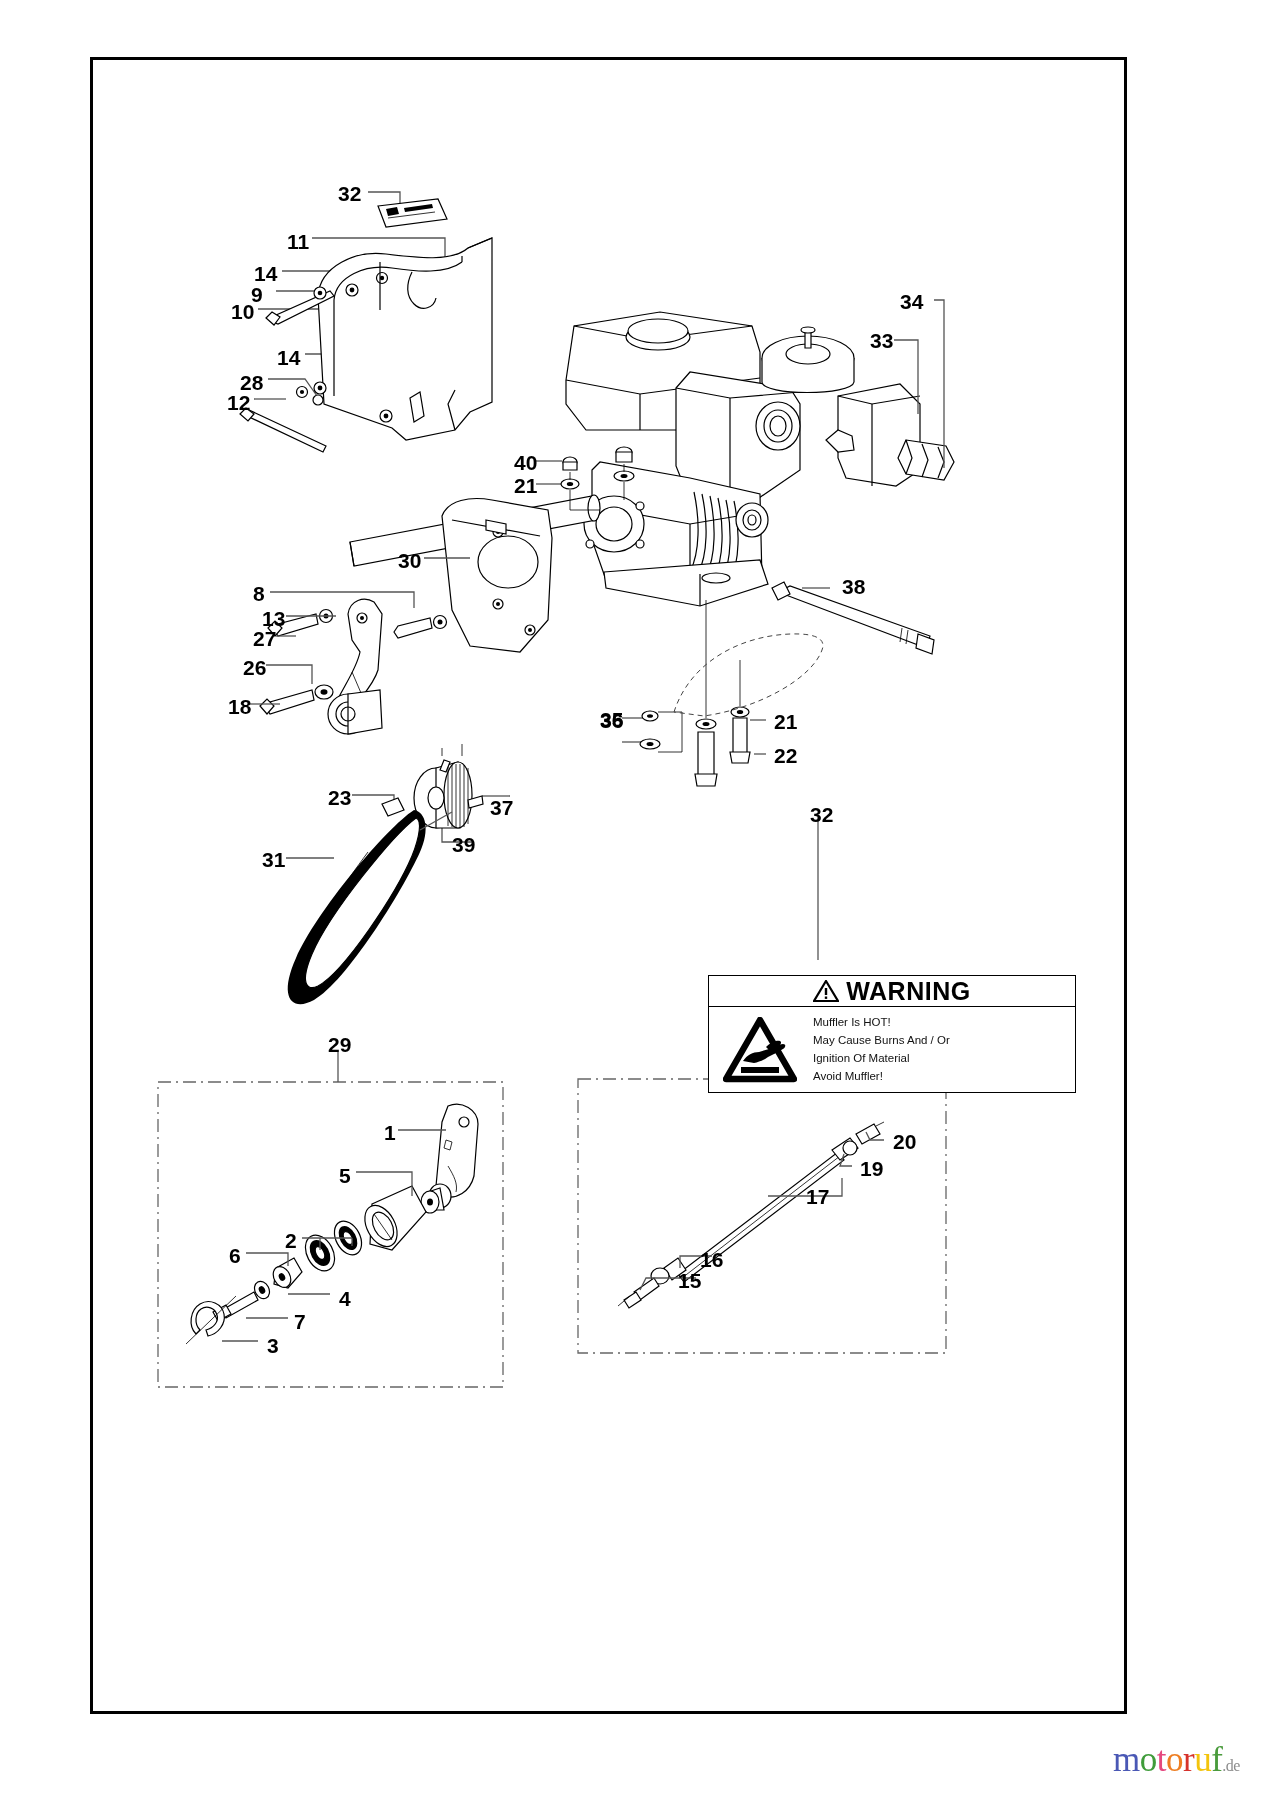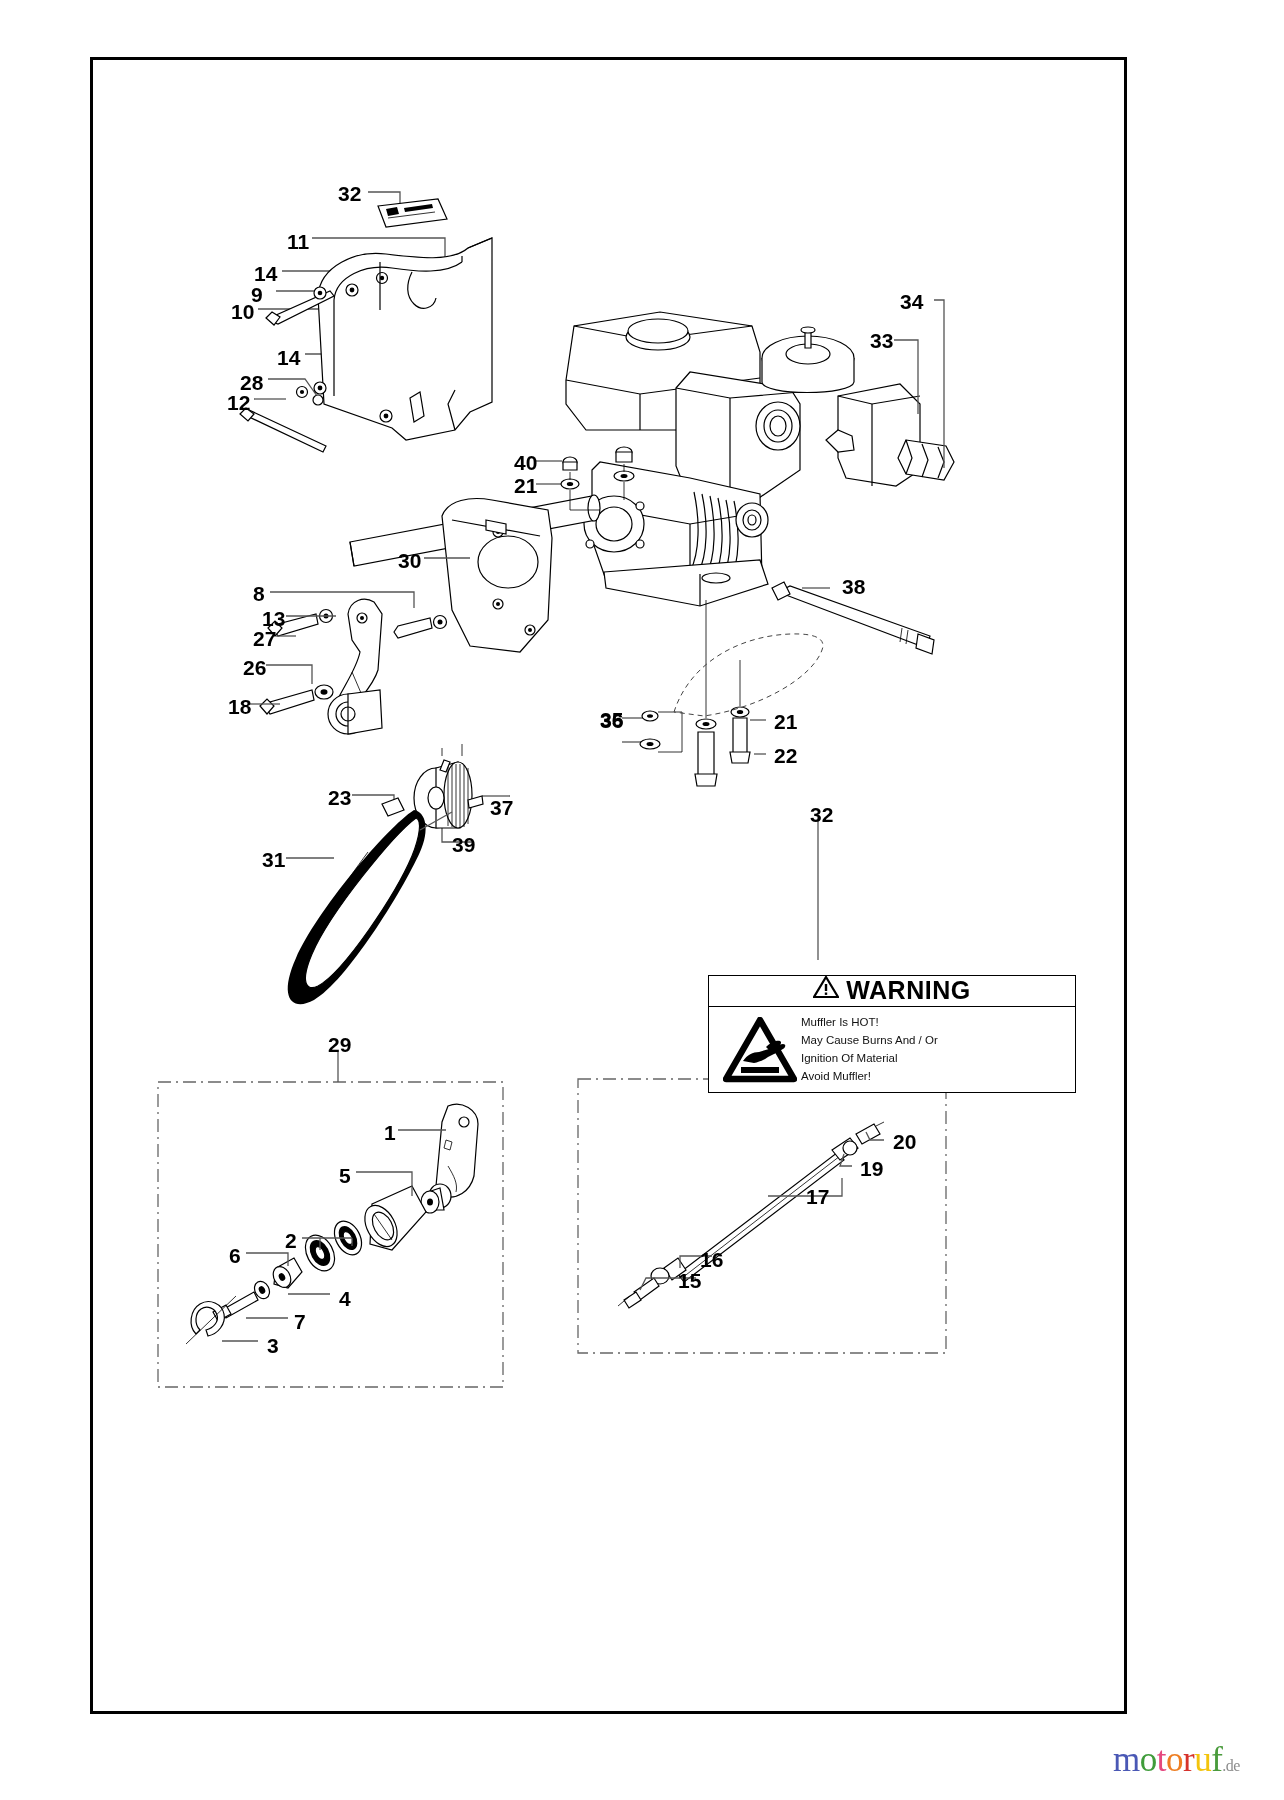--- a/index.html
+++ b/index.html
@@ -3,23 +3,23 @@
 <meta charset="utf-8">
 <style>
   html,body{margin:0;padding:0;background:#ffffff;}
   body{width:1284px;height:1800px;position:relative;font-family:"Liberation Sans",sans-serif;overflow:hidden;}
   #stage{position:absolute;left:0;top:0;width:1284px;height:1800px;}
   .frame{position:absolute;left:90px;top:57px;width:1037px;height:1657px;border:3px solid #000;box-sizing:border-box;background:#fff;}
   svg.art{position:absolute;left:0;top:0;width:1284px;height:1800px;pointer-events:none;}
   .cal{position:absolute;font-weight:bold;font-size:21px;color:#000;font-family:"Liberation Sans",sans-serif;line-height:1;white-space:nowrap;}
   
   .warnbox{position:absolute;left:708px;top:975px;width:368px;height:118px;border:1.5px solid #000;background:#fff;box-sizing:border-box;}
-  .warnhead{height:30px;border-bottom:1.5px solid #000;display:flex;justify-content:center;gap:7px;}
+  .warnhead{height:30px;border-bottom:1.5px solid #000;display:flex;align-items:center;justify-content:center;gap:7px;}
   .warnhead .wtxt{font-weight:bold;font-size:25px;letter-spacing:.5px;color:#000;font-family:"Liberation Sans",sans-serif;}
-  .warnbody{display:flex;align-items:center;padding:6px 10px 6px 14px;gap:4px;height:86px;box-sizing:border-box;}
+  .warnbody{display:flex;align-items:center;padding:6px 10px 6px 14px;gap:16px;height:86px;box-sizing:border-box;}
   .warnbody .lines{font-size:11.5px;line-height:1.55;color:#111;font-family:"Liberation Sans",sans-serif;}
   
   .logo{position:absolute;left:1113px;top:1742px;font-family:"Liberation Serif",serif;font-size:35px;letter-spacing:-.5px;line-height:1;}
   .logo span{display:inline;}
   .logo .de{font-size:16px;color:#8c8c8c;}
 </style>
 </head>
 <body>
 
 <div id="stage">

